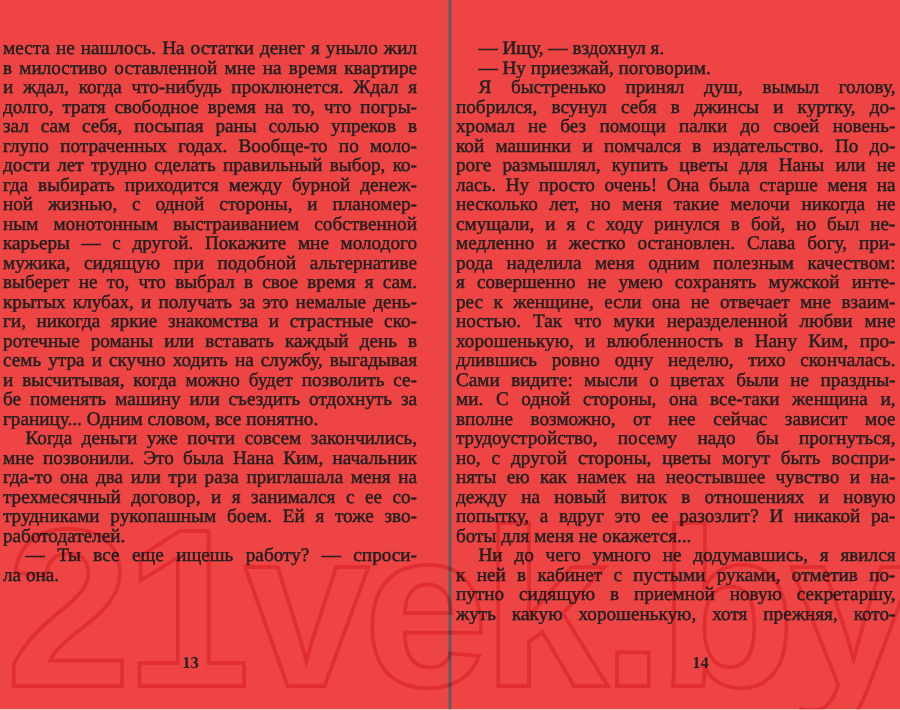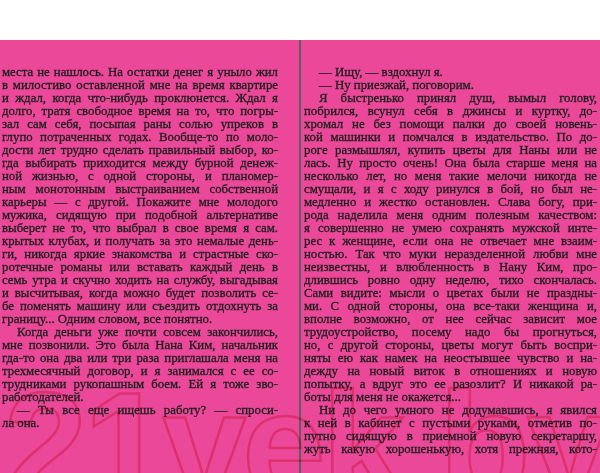--- a/index.html
+++ b/index.html
@@ -10,22 +10,21 @@
   body {
     width: 600px;
     height: 473px;
     position: relative;
     overflow: hidden;
     font-family: "Liberation Serif", serif;
   }
   .spread {
     position: absolute;
     inset: 0;
-    background: #ec4899;
-    margin-top: 40px;
+    background: #ef4444;
   }
   .page-text {
     position: absolute;
     top: 26px;
     z-index: 2;
   }
   .page-text.left  { left: 2px;   width: 276px; }
   .page-text.right { left: 304px; width: 293px; }
   .ln {
     height: 13px;
@@ -127,21 +126,21 @@
       <div class="ln">кой машинки и помчался в издательство. По до-</div>
       <div class="ln">роге размышлял, купить цветы для Наны или не</div>
       <div class="ln">лась. Ну просто очень! Она была старше меня на</div>
       <div class="ln">несколько лет, но меня такие мелочи никогда не</div>
       <div class="ln">смущали, и я с ходу ринулся в бой, но был не-</div>
       <div class="ln">медленно и жестко остановлен. Слава богу, при-</div>
       <div class="ln">рода наделила меня одним полезным качеством:</div>
       <div class="ln">я совершенно не умею сохранять мужской инте-</div>
       <div class="ln">рес к женщине, если она не отвечает мне взаим-</div>
       <div class="ln">ностью. Так что муки неразделенной любви мне</div>
-      <div class="ln">неизвестны, и влюбленность в Нану Ким, про-</div>
+      <div class="ln">хорошенькую, и влюбленность в Нану Ким, про-</div>
       <div class="ln">длившись ровно одну неделю, тихо скончалась.</div>
       <div class="ln">Сами видите: мысли о цветах были не праздны-</div>
       <div class="ln">ми. С одной стороны, она все-таки женщина и,</div>
       <div class="ln">вполне возможно, от нее сейчас зависит мое</div>
       <div class="ln">трудоустройство, посему надо бы прогнуться,</div>
       <div class="ln">но, с другой стороны, цветы могут быть воспри-</div>
       <div class="ln">няты ею как намек на неостывшее чувство и на-</div>
       <div class="ln">дежду на новый виток в отношениях и новую</div>
       <div class="ln">попытку, а вдруг это ее разозлит? И никакой ра-</div>
       <div class="ln end">боты для меня не окажется...</div>

